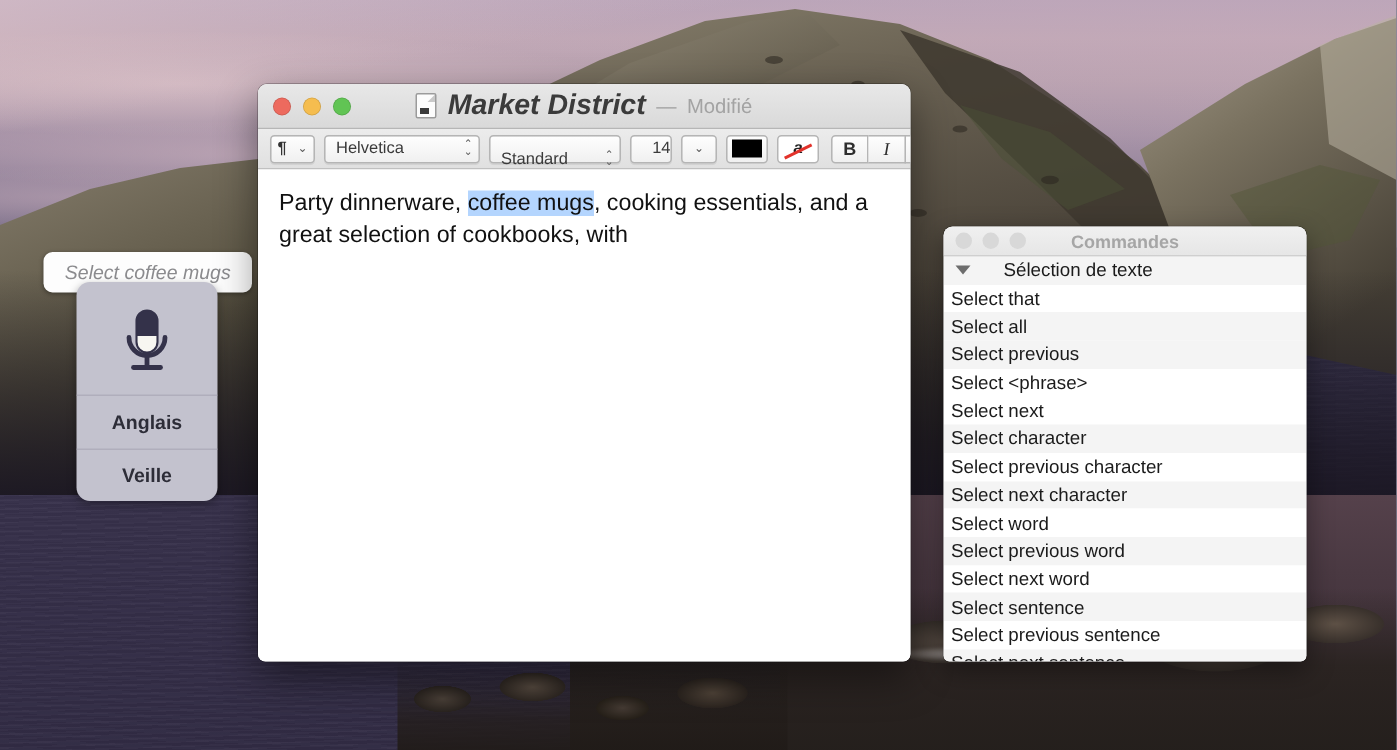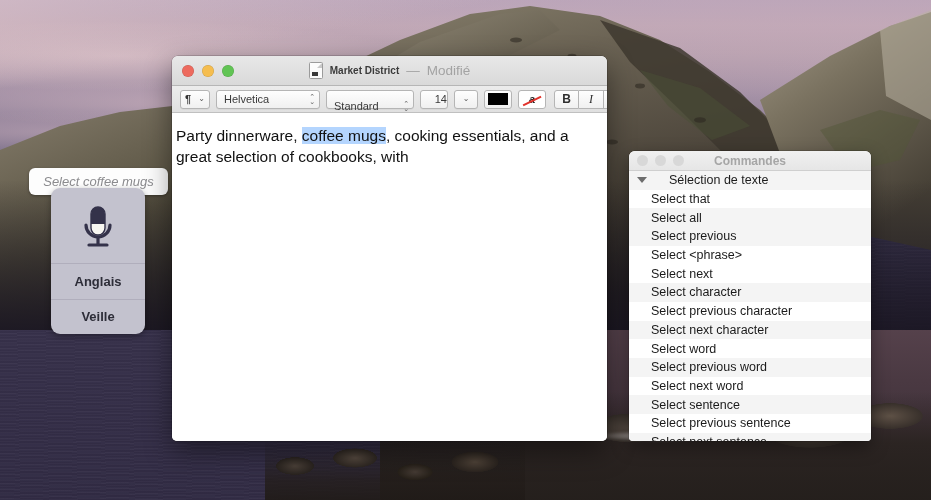--- a/index.html
+++ b/index.html
@@ -197,21 +197,21 @@
     border-style: solid;
     border-color: transparent transparent #c9c9c9 transparent;
   }
   .doc-icon::before {
     content: "";
     position: absolute; left: 2px; bottom: 2.5px;
     width: 6px; height: 4px;
     background: #3a3a3a;
   }
   .te-title-name {
-    font-size: 10px; font-weight: bold; color: #3b3b3b;
+    font-size: 19px; font-weight: bold; color: #3b3b3b; font-style: italic;
   }
   .te-title-mod {
     font-size: 13.5px; color: #a3a3a3;
   }
 
   
   .te-toolbar {
     height: 27px;
     background: linear-gradient(180deg, #ececec 0%, #e0e0e0 100%);
     border-bottom: 1px solid #c0c0c0;
@@ -277,21 +277,21 @@
   }
   .bi-btn:first-child { border-left-width: .5px; border-radius: 3px 0 0 3px; }
   .bi-b { font-weight: bold; }
   .bi-i { font-style: italic; font-family: "Liberation Serif", serif; }
   .bi-u { text-decoration: underline; }
 
   
   .te-body {
     flex: 1 1 auto;
     background: #ffffff;
-    padding: 12px 14px 0 4px;
+    padding: 12px 14px 0 14px;
     overflow: hidden;
   }
   .te-text {
     font-size: 15.5px;
     line-height: 21px;
     color: #111;
     font-family: "Liberation Sans", sans-serif;
   }
   .te-sel {
     background: #b4d5fe;
@@ -322,21 +322,21 @@
     position: absolute; left: 0; right: 0;
     text-align: center;
     font-size: 12px; font-weight: bold; color: #a6a6a6;
     pointer-events: none;
   }
   .cp-list { flex: 1 1 auto; overflow: hidden; }
   .cp-row {
     height: 18.7px;
     display: flex; align-items: center;
     font-size: 12.5px; color: #1b1b1b;
-    padding-left: 22px;
+    padding-left: 5px;
     white-space: nowrap;
   }
   .cp-row.alt { background: #f4f4f4; }
   .cp-row.white { background: #ffffff; }
   .cp-group {
     padding-left: 8px;
     display: flex; align-items: center; gap: 22px;
   }
   .cp-tri {
     width: 0; height: 0;

